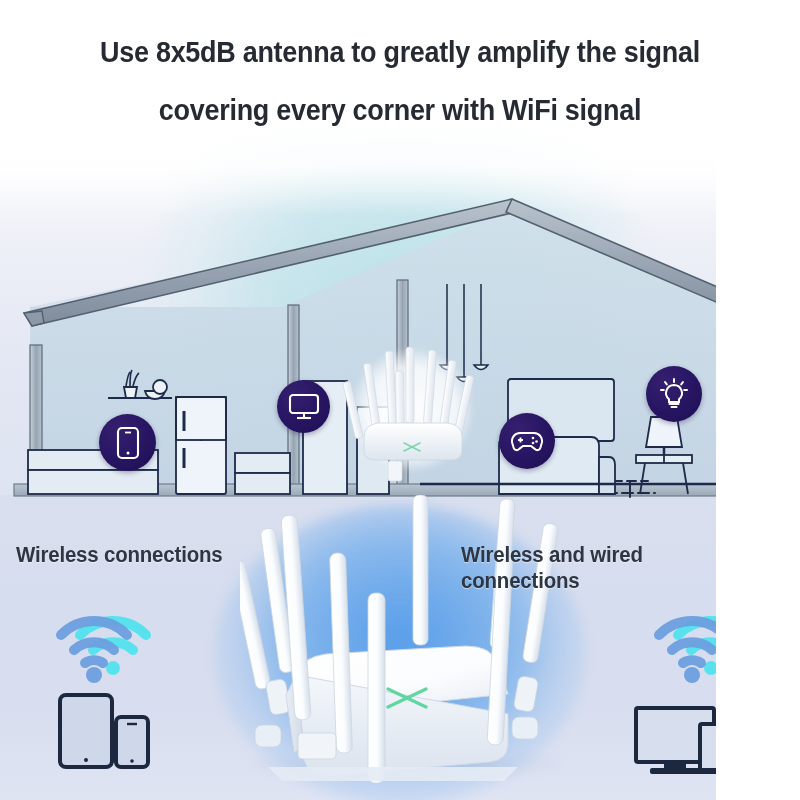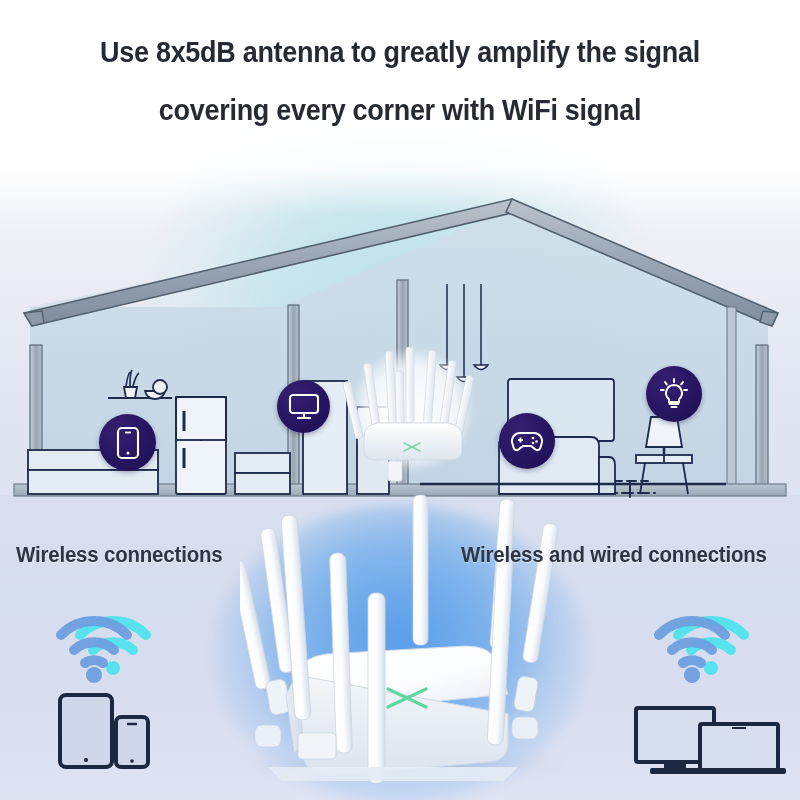--- a/index.html
+++ b/index.html
@@ -1,21 +1,21 @@
 <!DOCTYPE html>
 <html><head>
 <meta charset="utf-8">
 <style>
   html,body{margin:0;padding:0;}
   body{
     width:800px;height:800px;overflow:hidden;
     font-family:"Liberation Sans", sans-serif;
     background:#ffffff;
   }
-  #stage{position:relative;width:800px;height:800px;overflow:hidden;text-decoration:underline;}
+  #stage{position:relative;width:716px;height:800px;overflow:hidden;text-decoration:underline;}
 
   
   .bg-base{position:absolute;inset:0;
     background:linear-gradient(180deg,#ffffff 0%,#fdfdfe 18%,#eef0f7 30%,#e3e7f3 46%,#dfe4f2 60%,#dde3f1 72%,#d8e0f0 86%,#d5dcee 100%);}
   .bg-teal-dome{position:absolute;left:150px;top:60px;width:500px;height:430px;
     border-radius:50% 50% 46% 46%/60% 60% 40% 40%;
     background:radial-gradient(ellipse at 50% 62%, rgba(176,223,230,.85) 0%, rgba(189,226,233,.72) 38%, rgba(214,234,240,.42) 62%, rgba(255,255,255,0) 78%);
     filter:blur(10px);}
   .bg-white-top{position:absolute;left:0;top:0;width:800px;height:215px;
     background:linear-gradient(180deg,#ffffff 0%,#ffffff 52%,rgba(255,255,255,.86) 78%,rgba(255,255,255,0) 100%);}

